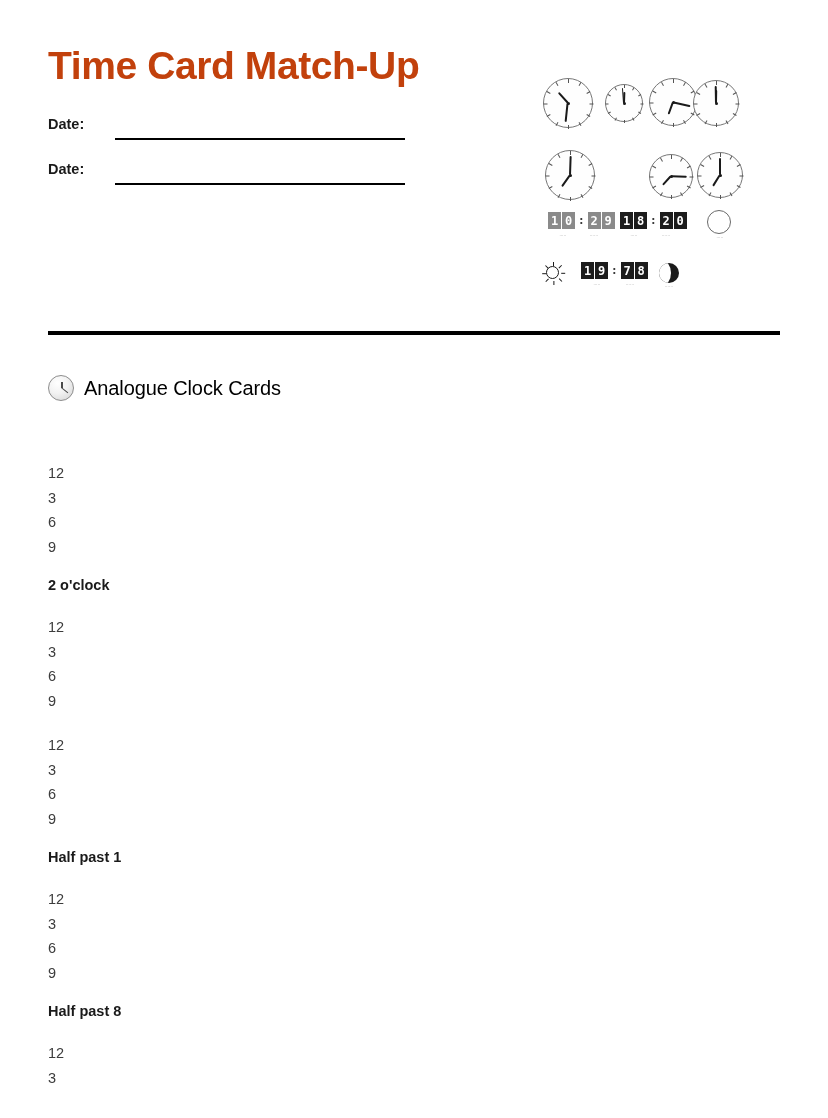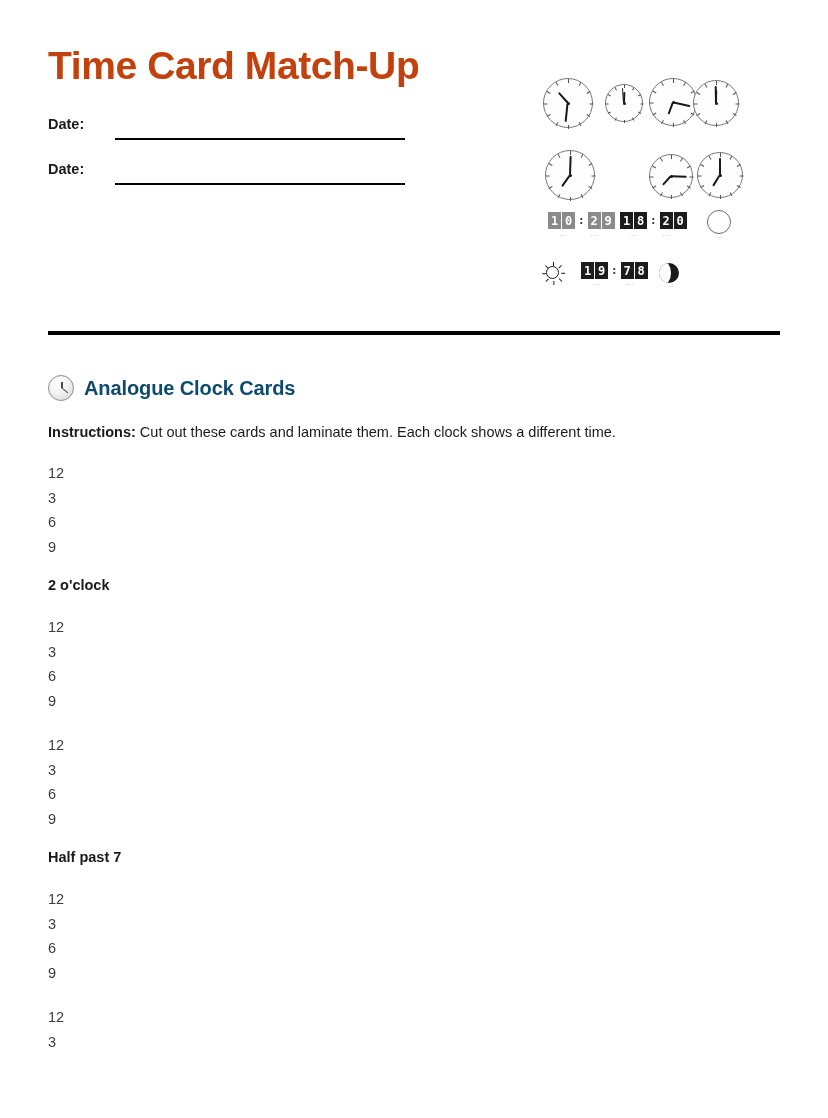--- a/index.html
+++ b/index.html
@@ -191,22 +191,22 @@
   .head-icon .hh, .head-icon .hm {
     position: absolute;
     left: 50%; bottom: 50%;
     background: #4a4a4a;
     transform-origin: 50% 100%;
   }
   .head-icon .hh { width: 1.5px; height: 6px; transform: rotate(0deg); }
   .head-icon .hm { width: 1.2px; height: 8px; transform: rotate(128deg); }
   .section-title {
     font-size: 20px;
-    font-weight: bold;
-    color: #0c4a6e;
+    font-weight: normal;
+    color: #000000;
     letter-spacing: -0.1px;
   }
 
   .instructions {
     position: absolute;
     left: 48px; top: 424px;
     font-size: 14.5px;
     color: #1a1a1a;
     white-space: nowrap;
   }
@@ -442,24 +442,20 @@
   <div class="divider"></div>
 
   <div class="section-head">
     <span class="head-icon">
       <span class="hh"></span>
       <span class="hm"></span>
     </span>
     <span class="section-title">Analogue Clock Cards</span>
   </div>
 
-  <div class="instructions">
-    <b>Instructions:</b>
-    <span>Cut out these cards and laminate them. Each clock shows a different time.</span>
-  </div>
 
   <div class="cards">
 
     <div class="card">
       <div class="card-num">12</div>
       <div class="card-num">3</div>
       <div class="card-num">6</div>
       <div class="card-num">9</div>
       <div class="card-label">2 o'clock</div>
     </div>
@@ -469,28 +465,29 @@
       <div class="card-num">3</div>
       <div class="card-num">6</div>
       <div class="card-num">9</div>
     </div>
 
     <div class="card">
       <div class="card-num">12</div>
       <div class="card-num">3</div>
       <div class="card-num">6</div>
       <div class="card-num">9</div>
-      <div class="card-label">Half past 7</div>
+      <div class="card-label">Half past 1</div>
     </div>
 
     <div class="card">
       <div class="card-num">12</div>
       <div class="card-num">3</div>
       <div class="card-num">6</div>
       <div class="card-num">9</div>
+      <div class="card-label">Half past 8</div>
     </div>
 
     <div class="card">
       <div class="card-num">12</div>
       <div class="card-num">3</div>
     </div>
 
   </div>
 </div>
 

